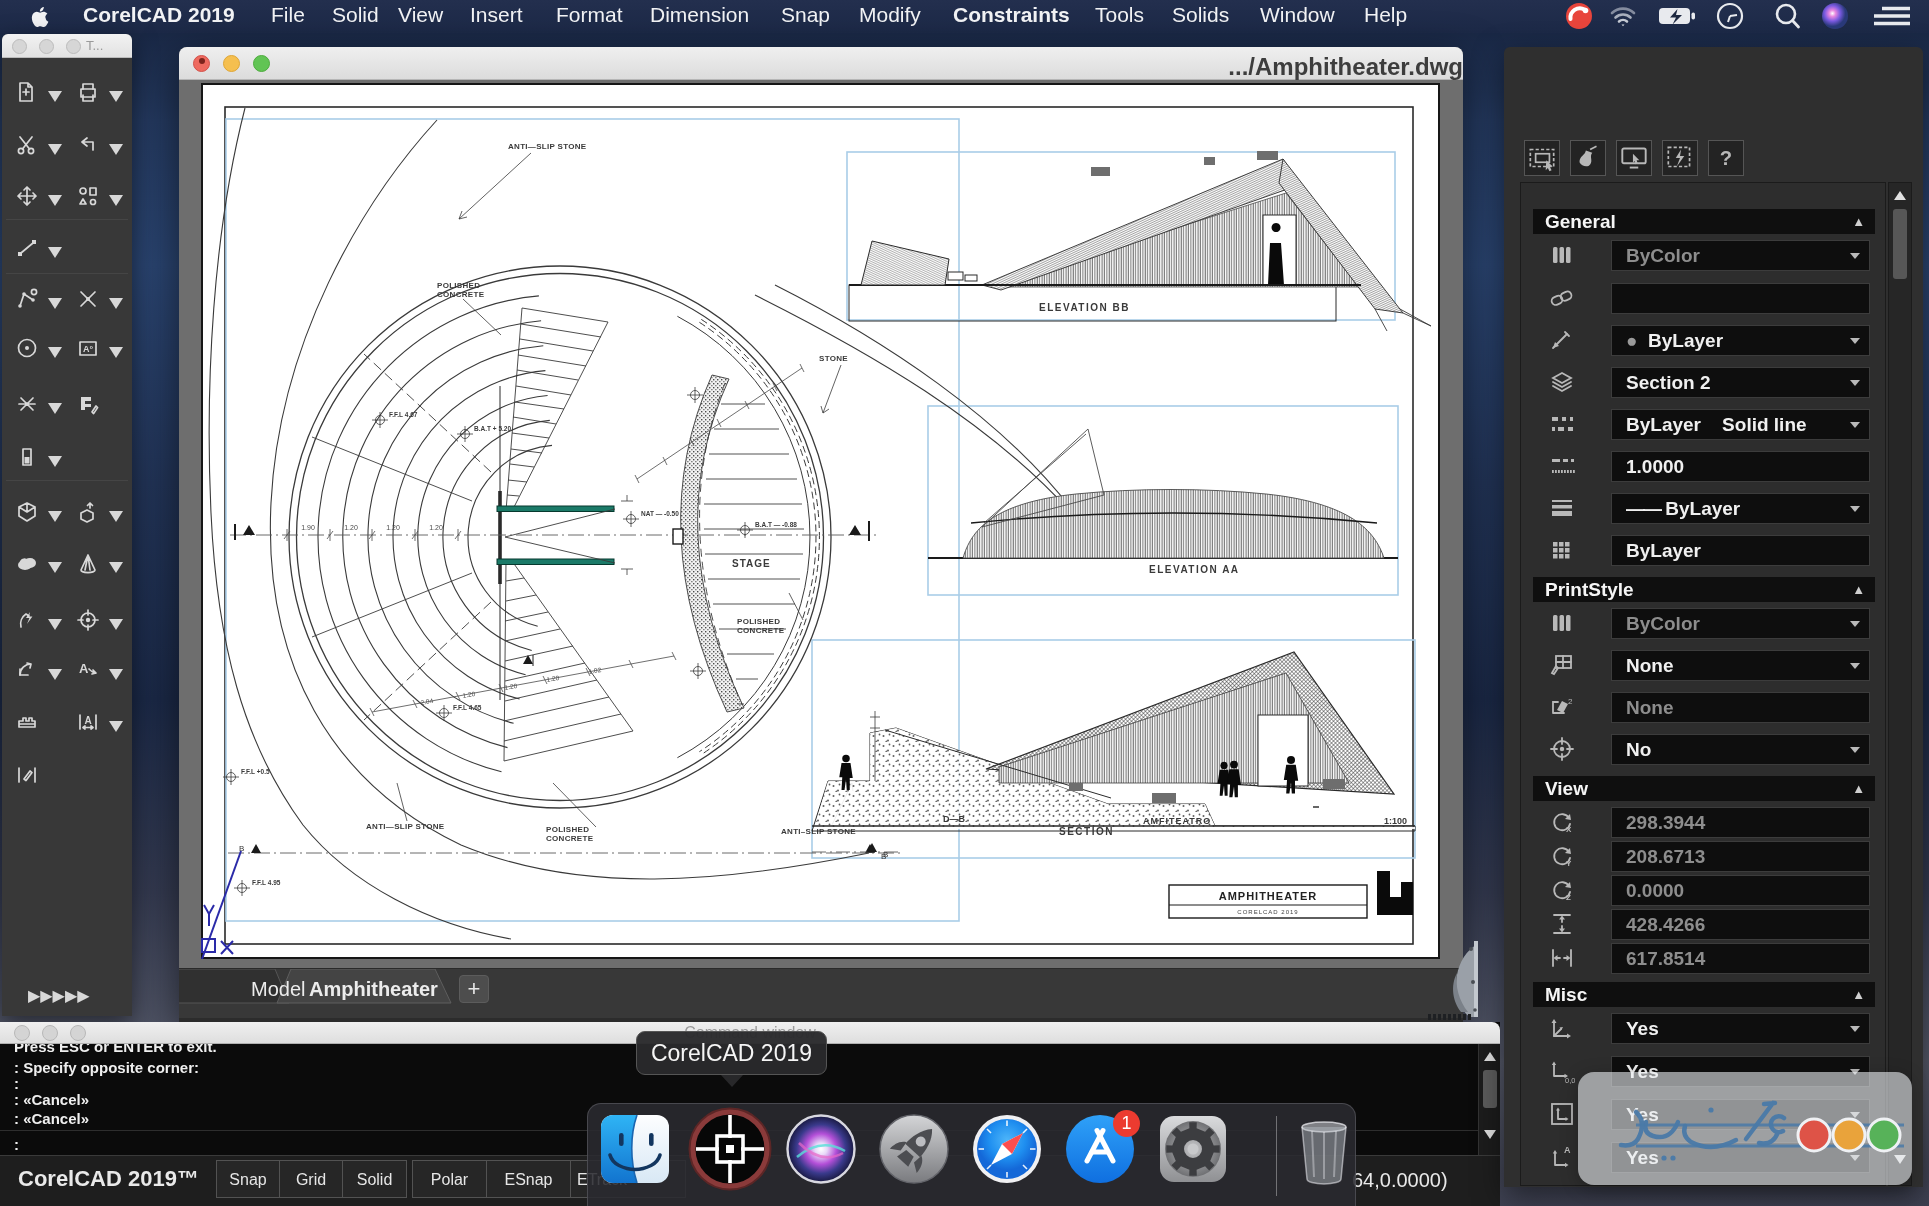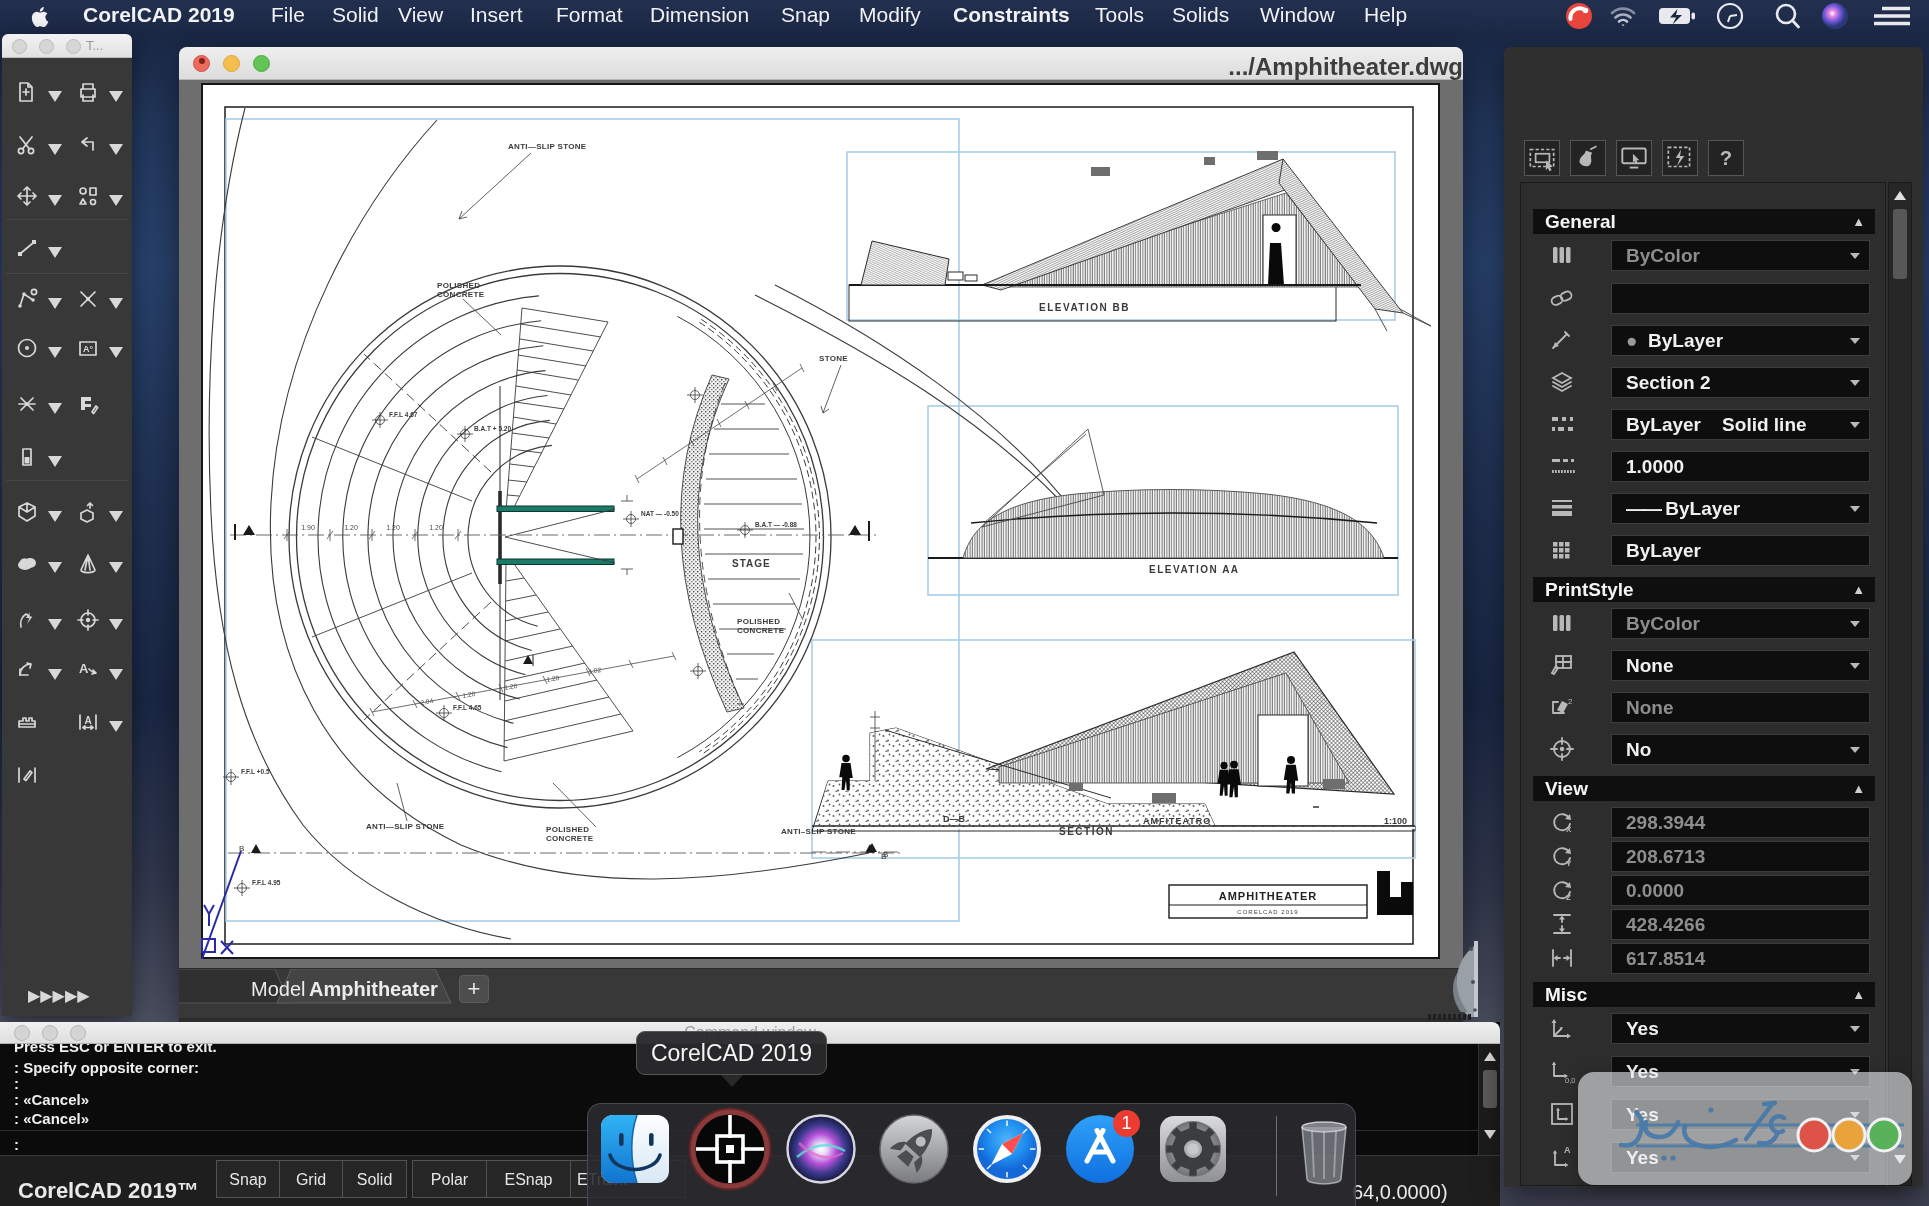--- a/index.html
+++ b/index.html
@@ -21,21 +21,21 @@
 
 #palette{left:2px;top:34px;width:130px;height:982px;background:#383838;border-radius:6px 6px 0 0;box-shadow:0 8px 24px rgba(0,0,0,.5);}
 #pal-title{left:0;top:0;width:130px;height:24px;border-radius:6px 6px 0 0;background:linear-gradient(180deg,#f2f2f2,#e2e2e2);border-bottom:1px solid #bbb;}
 .pal-sep{position:absolute;left:4px;width:122px;height:1px;background:#2b2b2b;border-bottom:1px solid #454545;}
 
 #cmdwin{left:0;top:1022px;width:1500px;height:184px;background:#0b0b0b;}
 #cmd-title{left:0;top:0;width:1500px;height:22px;z-index:3;background:linear-gradient(180deg,#f0f0f0,#dedede);border-bottom:1px solid #b0b0b0;border-radius:0 8px 0 0;}
 #cmd-title .t{position:absolute;width:100%;text-align:center;top:2px;font-size:16px;color:#9a9a9a;}
 .cline{position:absolute;left:14px;color:#efefef;font-size:15px;font-weight:600;white-space:pre;}
 #statusbar{left:0;top:133px;width:1500px;height:51px;background:#1e1e1e;border-top:1px solid #3a3a3a;}
-.sbtxt{position:absolute;color:#e9e9e9;margin-top:12px;}
+.sbtxt{position:absolute;color:#e9e9e9;}
 .sgroup{position:absolute;top:4px;height:38px;border:1px solid #525252;background:#262626;display:flex;}
 .scell{height:100%;border-right:1px solid #525252;color:#e6e6e6;font-size:16px;line-height:37px;text-align:center;}
 .scell:last-child{border-right:none;}
 
 #props{left:1504px;top:47px;width:419px;height:1140px;background:#2f2f2f;border-radius:6px 6px 0 0;box-shadow:0 10px 30px rgba(0,0,0,.5);}
 #pr-title{left:0;top:0;width:419px;height:26px;border-radius:6px 6px 0 0;background:linear-gradient(180deg,#ececec,#dfdfdf);border-bottom:1px solid #b2b2b2;}
 #pr-title .t{position:absolute;width:100%;text-align:center;top:3px;font-size:18px;color:#8e8e8e;}
 #noselect{left:16px;top:42px;width:390px;height:37px;background:#0c0c0c;color:#f2f2f2;font-size:21px;font-weight:700;line-height:36px;padding-left:20px;}
 .pbtn{position:absolute;top:93px;width:36px;height:36px;background:#232323;border:1px solid #555;}
 #pr-scroll{left:16px;top:135px;width:366px;height:1004px;border:1px solid #1b1b1b;background:#2d2d2d;}

